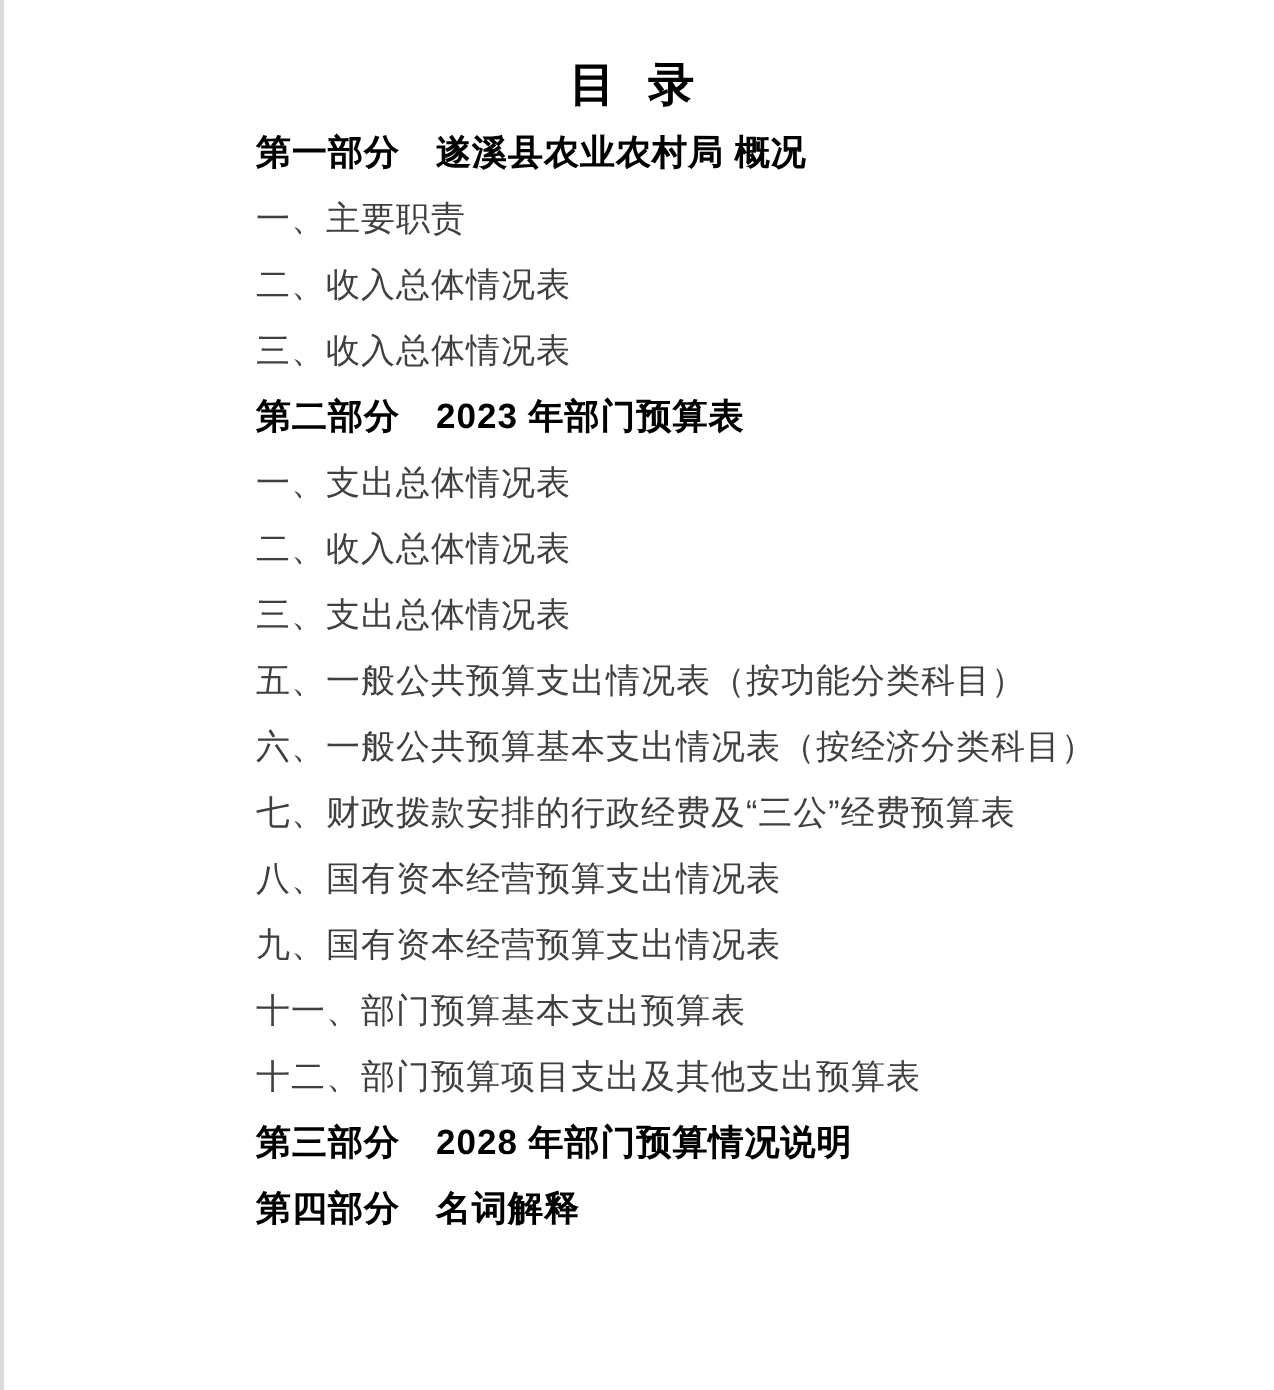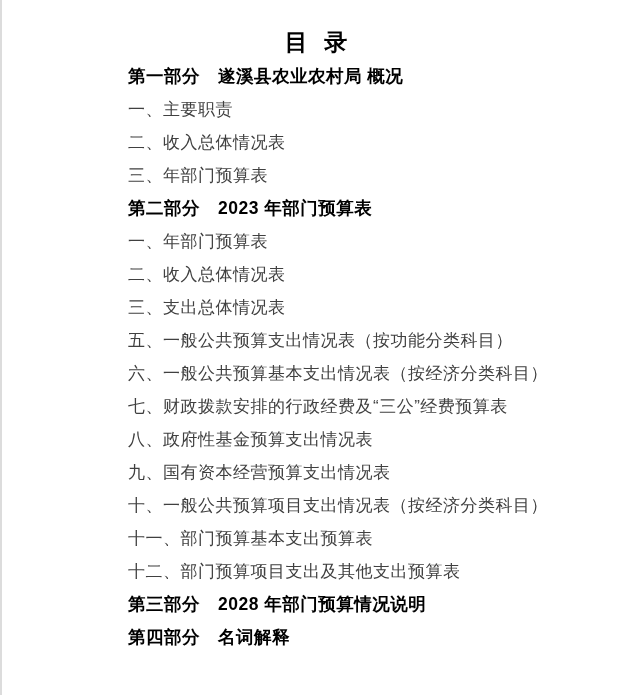--- a/index.html
+++ b/index.html
@@ -66,29 +66,28 @@
 
 <div class="page">
   <div class="page-edge-line"></div>
 
   <div class="doc-title">目 录</div>
 
   <div class="toc">
     <div class="toc-line section">第一部分　遂溪县农业农村局 概况</div>
     <div class="toc-line">一、主要职责</div>
     <div class="toc-line">二、收入总体情况表</div>
-    <div class="toc-line">三、年部门预算表</div>
+    <div class="toc-line">三、收入总体情况表</div>
     <div class="toc-line section">第二部分　2023 年部门预算表</div>
-    <div class="toc-line">一、年部门预算表</div>
+    <div class="toc-line">一、支出总体情况表</div>
     <div class="toc-line">二、收入总体情况表</div>
     <div class="toc-line">三、支出总体情况表</div>
     <div class="toc-line">五、一般公共预算支出情况表（按功能分类科目）</div>
     <div class="toc-line">六、一般公共预算基本支出情况表（按经济分类科目）</div>
     <div class="toc-line">七、财政拨款安排的行政经费及“三公”经费预算表</div>
-    <div class="toc-line">八、政府性基金预算支出情况表</div>
+    <div class="toc-line">八、国有资本经营预算支出情况表</div>
     <div class="toc-line">九、国有资本经营预算支出情况表</div>
-    <div class="toc-line">十、一般公共预算项目支出情况表（按经济分类科目）</div>
     <div class="toc-line">十一、部门预算基本支出预算表</div>
     <div class="toc-line">十二、部门预算项目支出及其他支出预算表</div>
     <div class="toc-line section">第三部分　2028 年部门预算情况说明</div>
     <div class="toc-line section">第四部分　名词解释</div>
   </div>
 </div>
 
 </body></html>

